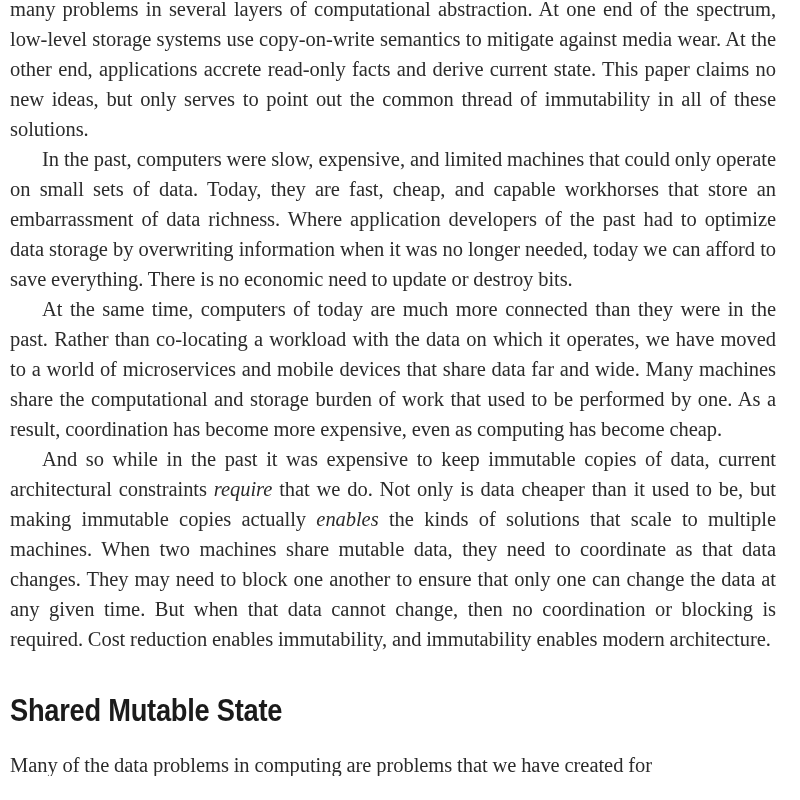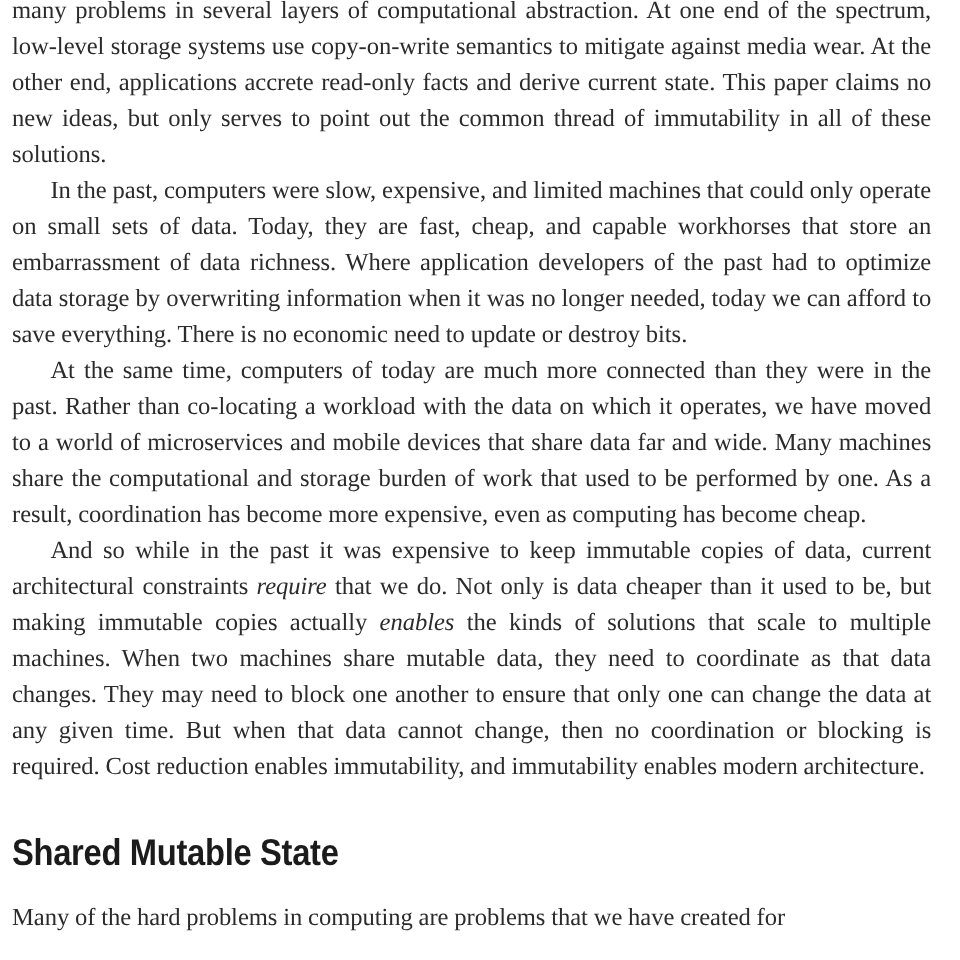--- a/index.html
+++ b/index.html
@@ -83,15 +83,15 @@
   <p class="para indent">At the same time, computers of today are much more connected than they were in the past. Rather than co-locating a workload with the data on which it operates, we have moved to a world of microservices and mobile devices that share data far and wide. Many machines share the computational and storage burden of work that used to be performed by one. As a result, coordination has become more expensive, even as computing has become cheap.</p>
 
   <p class="para indent"><span>And so while in the past it was expensive to keep immutable copies of data, current architectural constraints </span><em>require</em><span> that we do. Not only is data cheaper than it used to be, but making immutable copies actually </span><em>enables</em><span> the kinds of solutions that scale to multiple machines. When two machines share mutable data, they need to coordinate as that data changes. They may need to block one another to ensure that only one can change the data at any given time. But when that data cannot change, then no coordination or blocking is required. Cost reduction enables immutability, and immutability enables modern architecture.</span></p>
 
   <div class="spacer-before-heading"></div>
 
   <h2 class="section-heading">Shared Mutable State</h2>
 
   <div class="spacer-after-heading"></div>
 
-  <p class="para clipped-bottom">Many of the hard problems in computing are problems that we have created for</p>
+  <p class="para clipped-bottom">Many of the data problems in computing are problems that we have created for</p>
 
 </div>
 
 </body></html>

